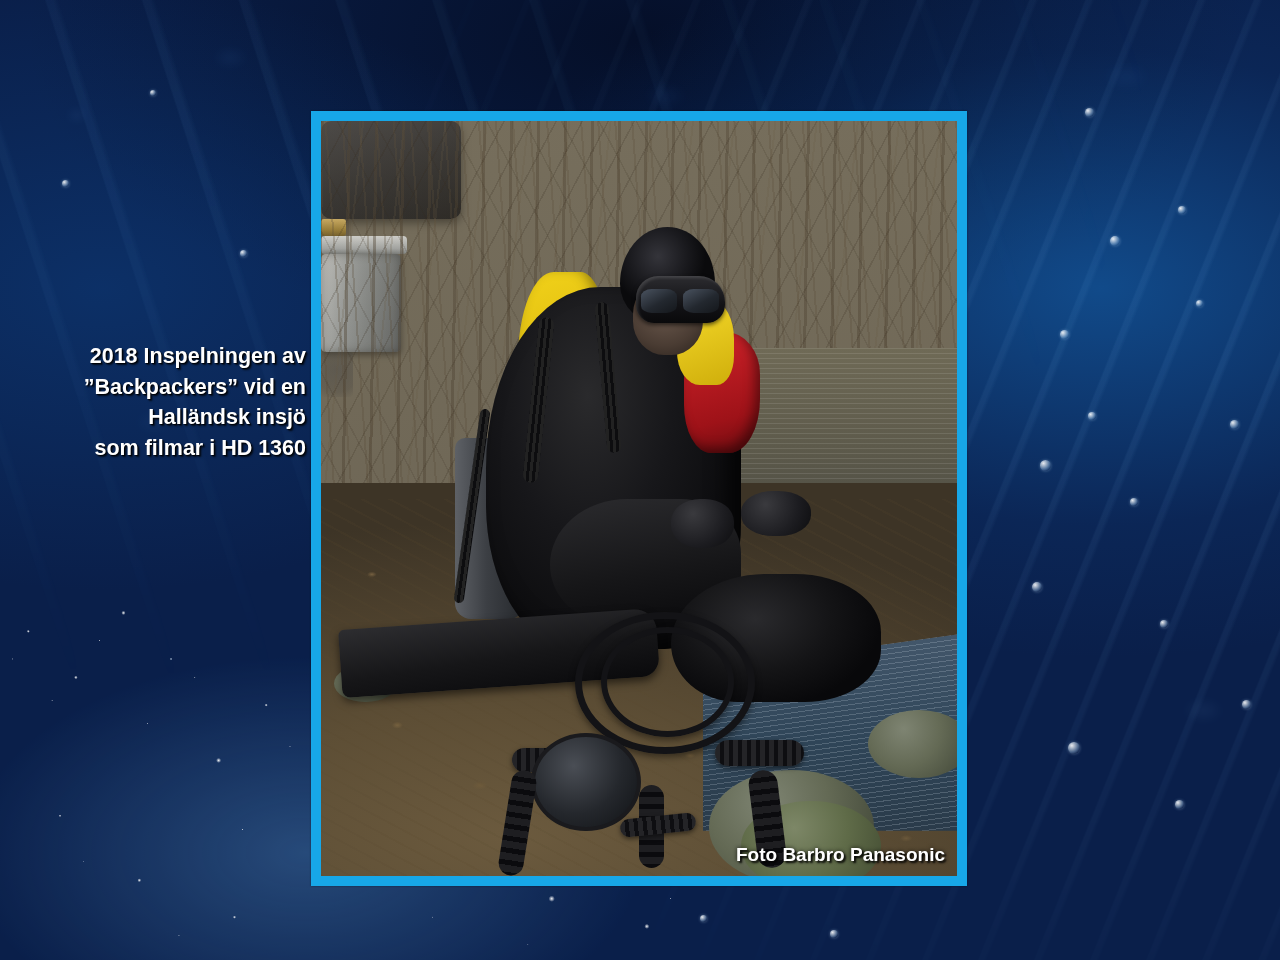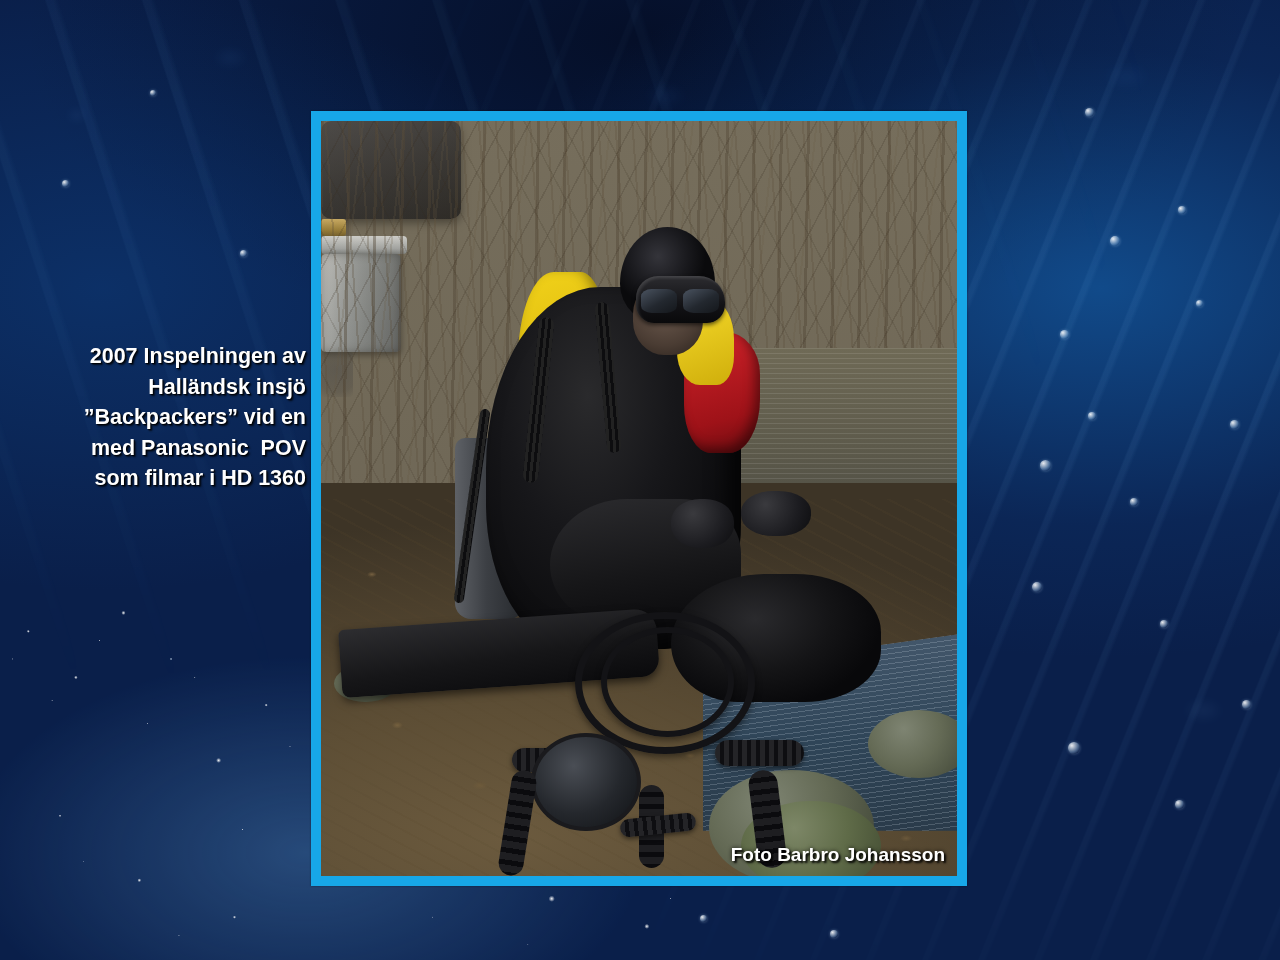--- a/index.html
+++ b/index.html
@@ -314,24 +314,23 @@
   <div class="bub" style="left:1068px;top:742px;width:12px;height:12px;"></div>
   <div class="bub" style="left:1175px;top:800px;width:9px;height:9px;"></div>
   <div class="bub" style="left:830px;top:930px;width:8px;height:8px;"></div>
   <div class="bub" style="left:700px;top:915px;width:7px;height:7px;"></div>
   <div class="bub" style="left:62px;top:180px;width:7px;height:7px;"></div>
   <div class="bub" style="left:150px;top:90px;width:6px;height:6px;"></div>
   <div class="bub" style="left:240px;top:250px;width:7px;height:7px;"></div>
 
 
   <div id="caption">
-    <div>2007 Inspelningen av</div>
+    <div>2018 Inspelningen av</div>
+    <div>”Backpackers” vid en</div>
     <div>Halländsk insjö</div>
-    <div>”Backpackers” vid en</div>
-    <div>med Panasonic  POV</div>
     <div>som filmar i HD 1360</div>
   </div>
 
   <div id="photo-frame">
     <div id="photo">
 
       <div class="ph-sky"></div>
       <div class="ph-forest"></div>
       <div class="ph-twigs"></div>
       <div class="ph-water"></div>
@@ -373,17 +372,17 @@
       <div class="cam-can"></div>
       <div class="cam-emblem"></div>
       <div class="cam-arm" style="left:30%;top:83%;width:14%;height:3.2%;"></div>
       <div class="cam-arm" style="left:62%;top:82%;width:14%;height:3.4%;"></div>
       <div class="cam-ring" style="left:33%;top:81%;width:16%;height:12%;"></div>
       <div class="cam-tripod" style="left:29%;top:86%;width:4%;height:14%;transform:rotate(9deg);"></div>
       <div class="cam-tripod" style="left:68%;top:86%;width:4.5%;height:13%;transform:rotate(-7deg);"></div>
       <div class="cam-tripod" style="left:50%;top:88%;width:4%;height:11%;"></div>
       <div class="cam-arm" style="left:47%;top:92%;width:12%;height:2.4%;transform:rotate(-6deg);"></div>
 
-      <div id="photo-credit">Foto Barbro Johansson</div>
+      <div id="photo-credit">Foto Barbro Panasonic</div>
     </div>
   </div>
 
 </div>
 
 </body></html>

